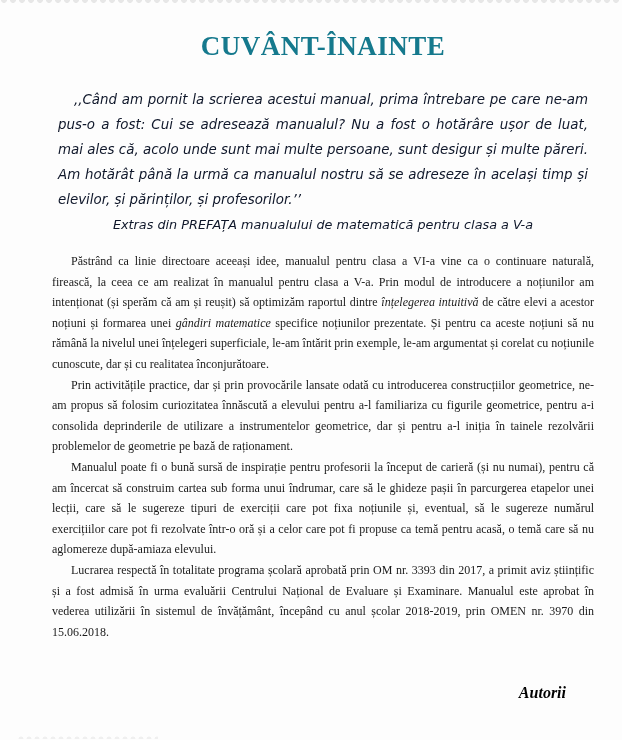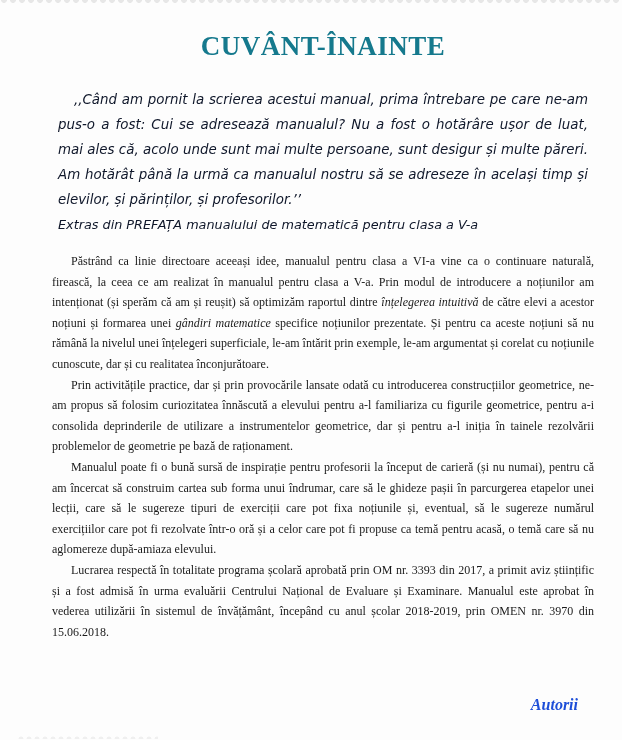--- a/index.html
+++ b/index.html
@@ -46,43 +46,43 @@
     font-size: 13.4px;
     line-height: 25px;
   }
   .quote-text {
     margin: 0;
     text-align: justify;
     text-indent: 16px;
   }
   .quote-attribution {
     margin: 2px 0 0 0;
-    text-align: left;
+    text-align: center;
     font-size: 12.8px;
     line-height: 22px;
   }
   .body-text {
     margin-top: 15px;
     padding: 0 40px;
     font-size: 12px;
     line-height: 20.6px;
     color: #1a1a1a;
     text-align: justify;
   }
   .body-text p { margin: 0; text-indent: 19px; }
   .it { font-style: italic; }
   .signature {
     position: absolute;
     right: 56px;
     bottom: 26px;
-    margin: 0;
+    margin: 12px;
     font-weight: bold;
     font-style: italic;
     font-size: 16px;
-    color: #1d4ed8;
+    color: #000000;
   }
 </style>
 </head>
 <body>
 
 <div class="page">
   <div class="edge-top"></div>
 
   <h1 class="title">CUVÂNT-ÎNAINTE</h1>
 

